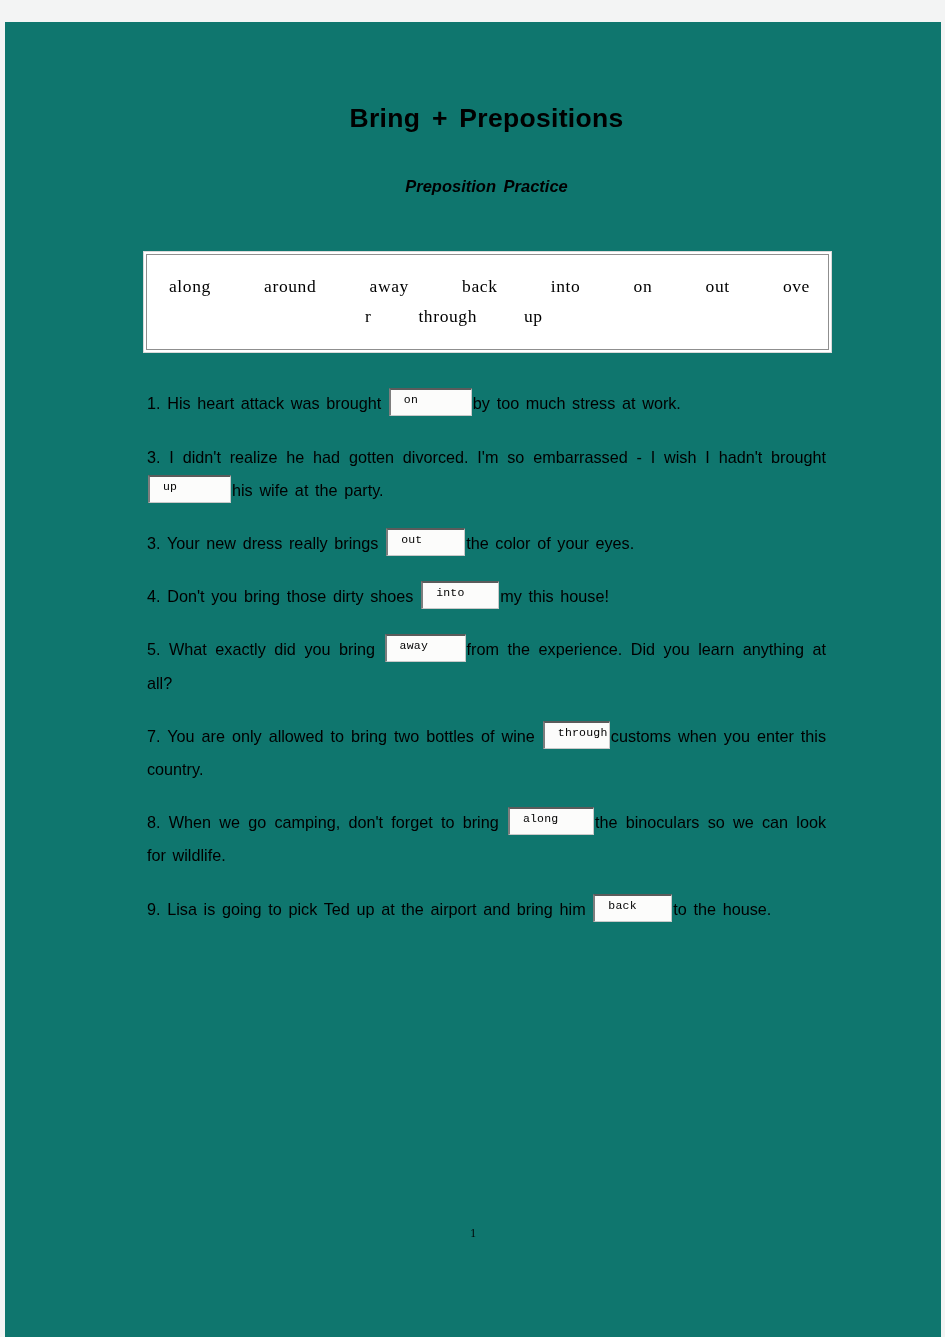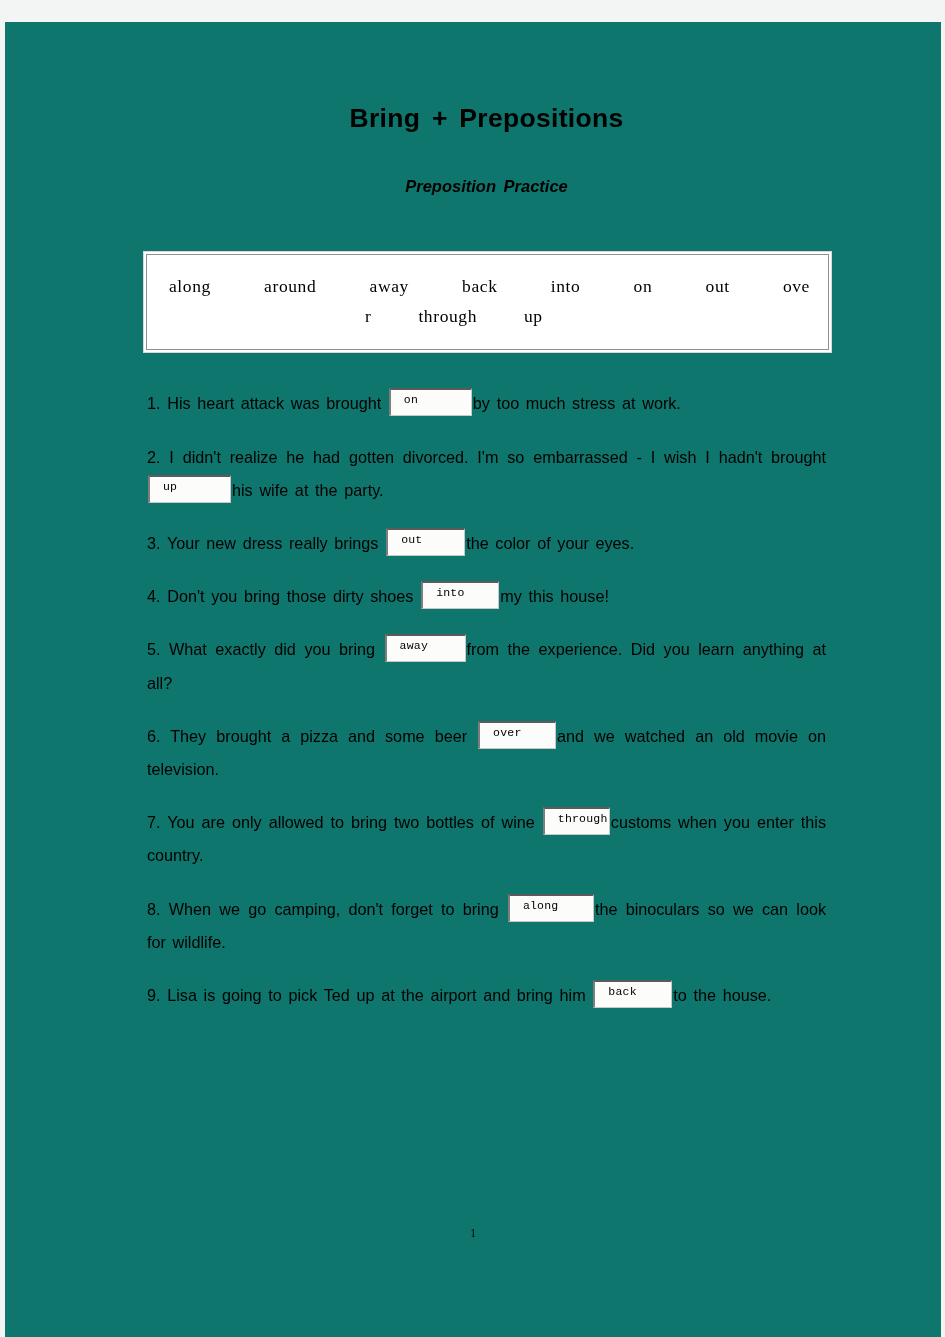--- a/index.html
+++ b/index.html
@@ -166,43 +166,39 @@
     </div>
 
     <div class="items">
 
       <p class="item">
         <span>1. His heart attack was brought</span>
         <span class="blank w-on">on</span><span>by too much stress at work.</span>
       </p>
 
       <p class="item">
-        <span>2. I didn't realize he had gotten divorced. I'm so embarrassed - I wish I hadn't brought</span>
+        <span>3. I didn't realize he had gotten divorced. I'm so embarrassed - I wish I hadn't brought</span>
         <span class="blank w-up">up</span><span>his wife at the party.</span>
       </p>
 
       <p class="item">
         <span>3. Your new dress really brings</span>
         <span class="blank w-out">out</span><span>the color of your eyes.</span>
       </p>
 
       <p class="item">
         <span>4. Don't you bring those dirty shoes</span>
         <span class="blank w-into">into</span><span>my this house!</span>
       </p>
 
       <p class="item">
         <span>5. What exactly did you bring</span>
         <span class="blank w-away">away</span><span>from the experience. Did you learn anything at all?</span>
       </p>
 
-      <p class="item">
-        <span>6. They brought a pizza and some beer</span>
-        <span class="blank w-over">over</span><span>and we watched an old movie on television.</span>
-      </p>
 
       <p class="item">
         <span>7. You are only allowed to bring two bottles of wine</span>
         <span class="blank w-through">through</span><span>customs when you enter this country.</span>
       </p>
 
       <p class="item">
         <span>8. When we go camping, don't forget to bring</span>
         <span class="blank w-along">along</span><span>the binoculars so we can look for wildlife.</span>
       </p>

